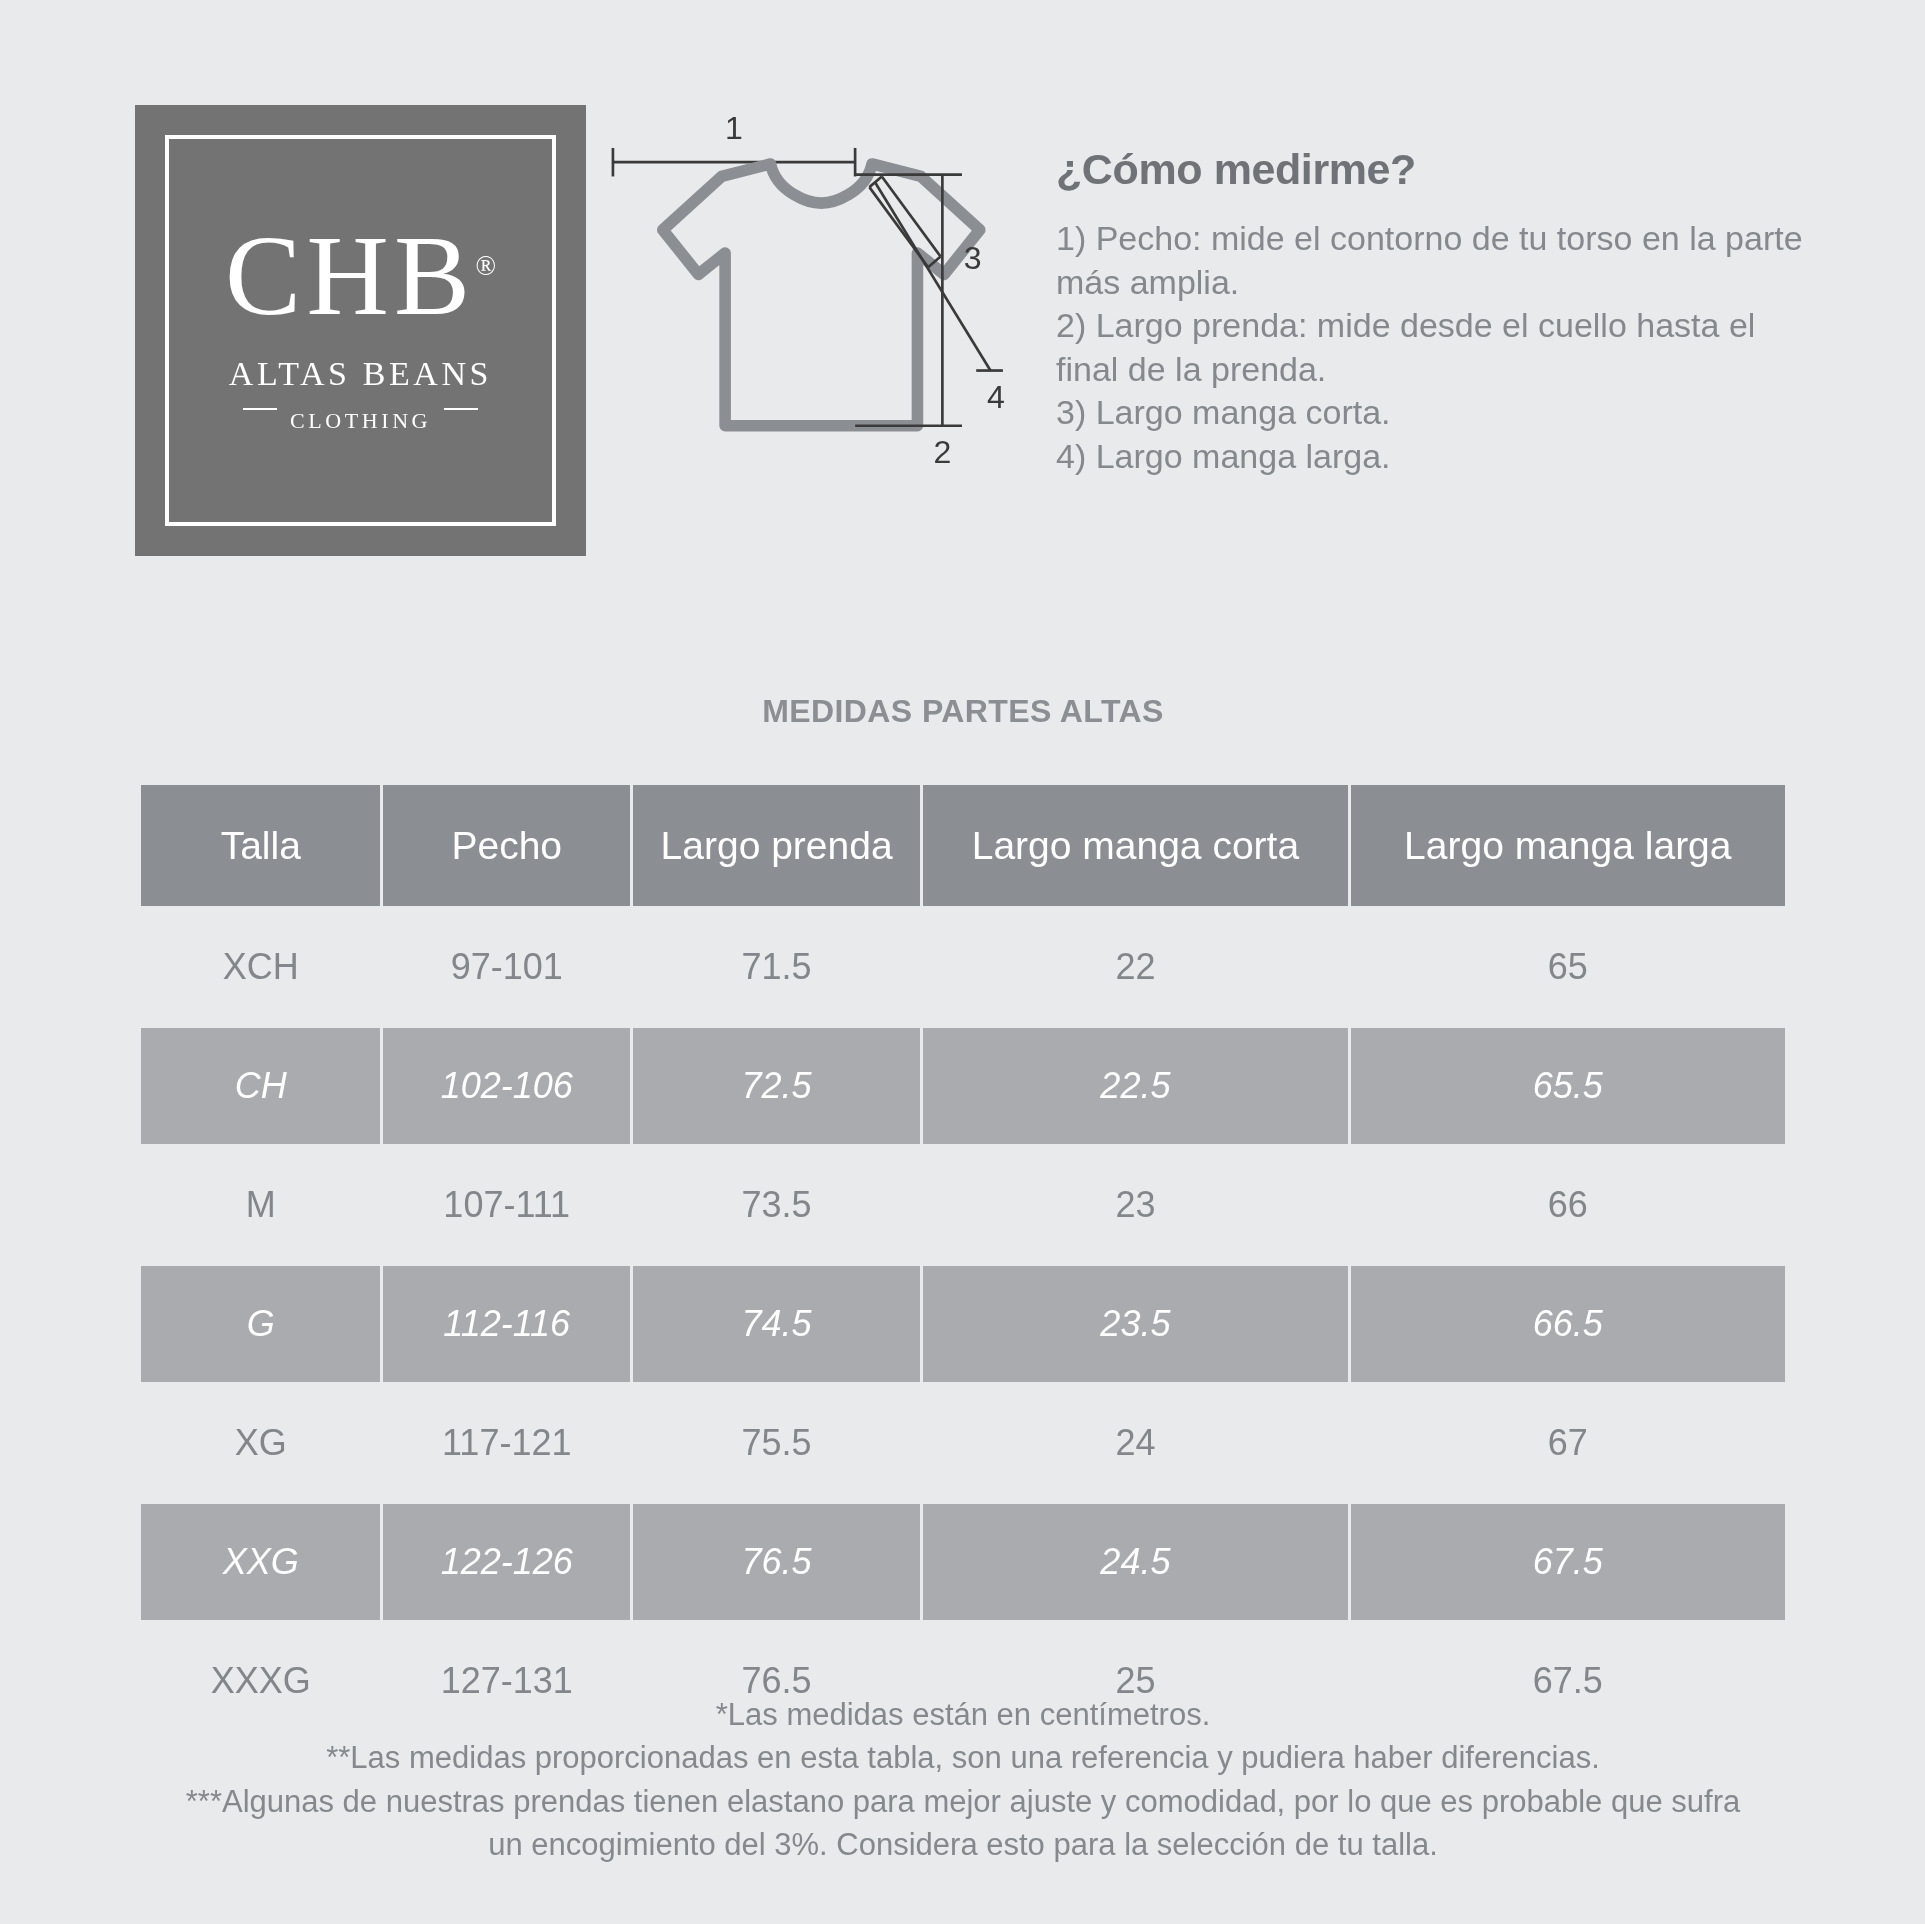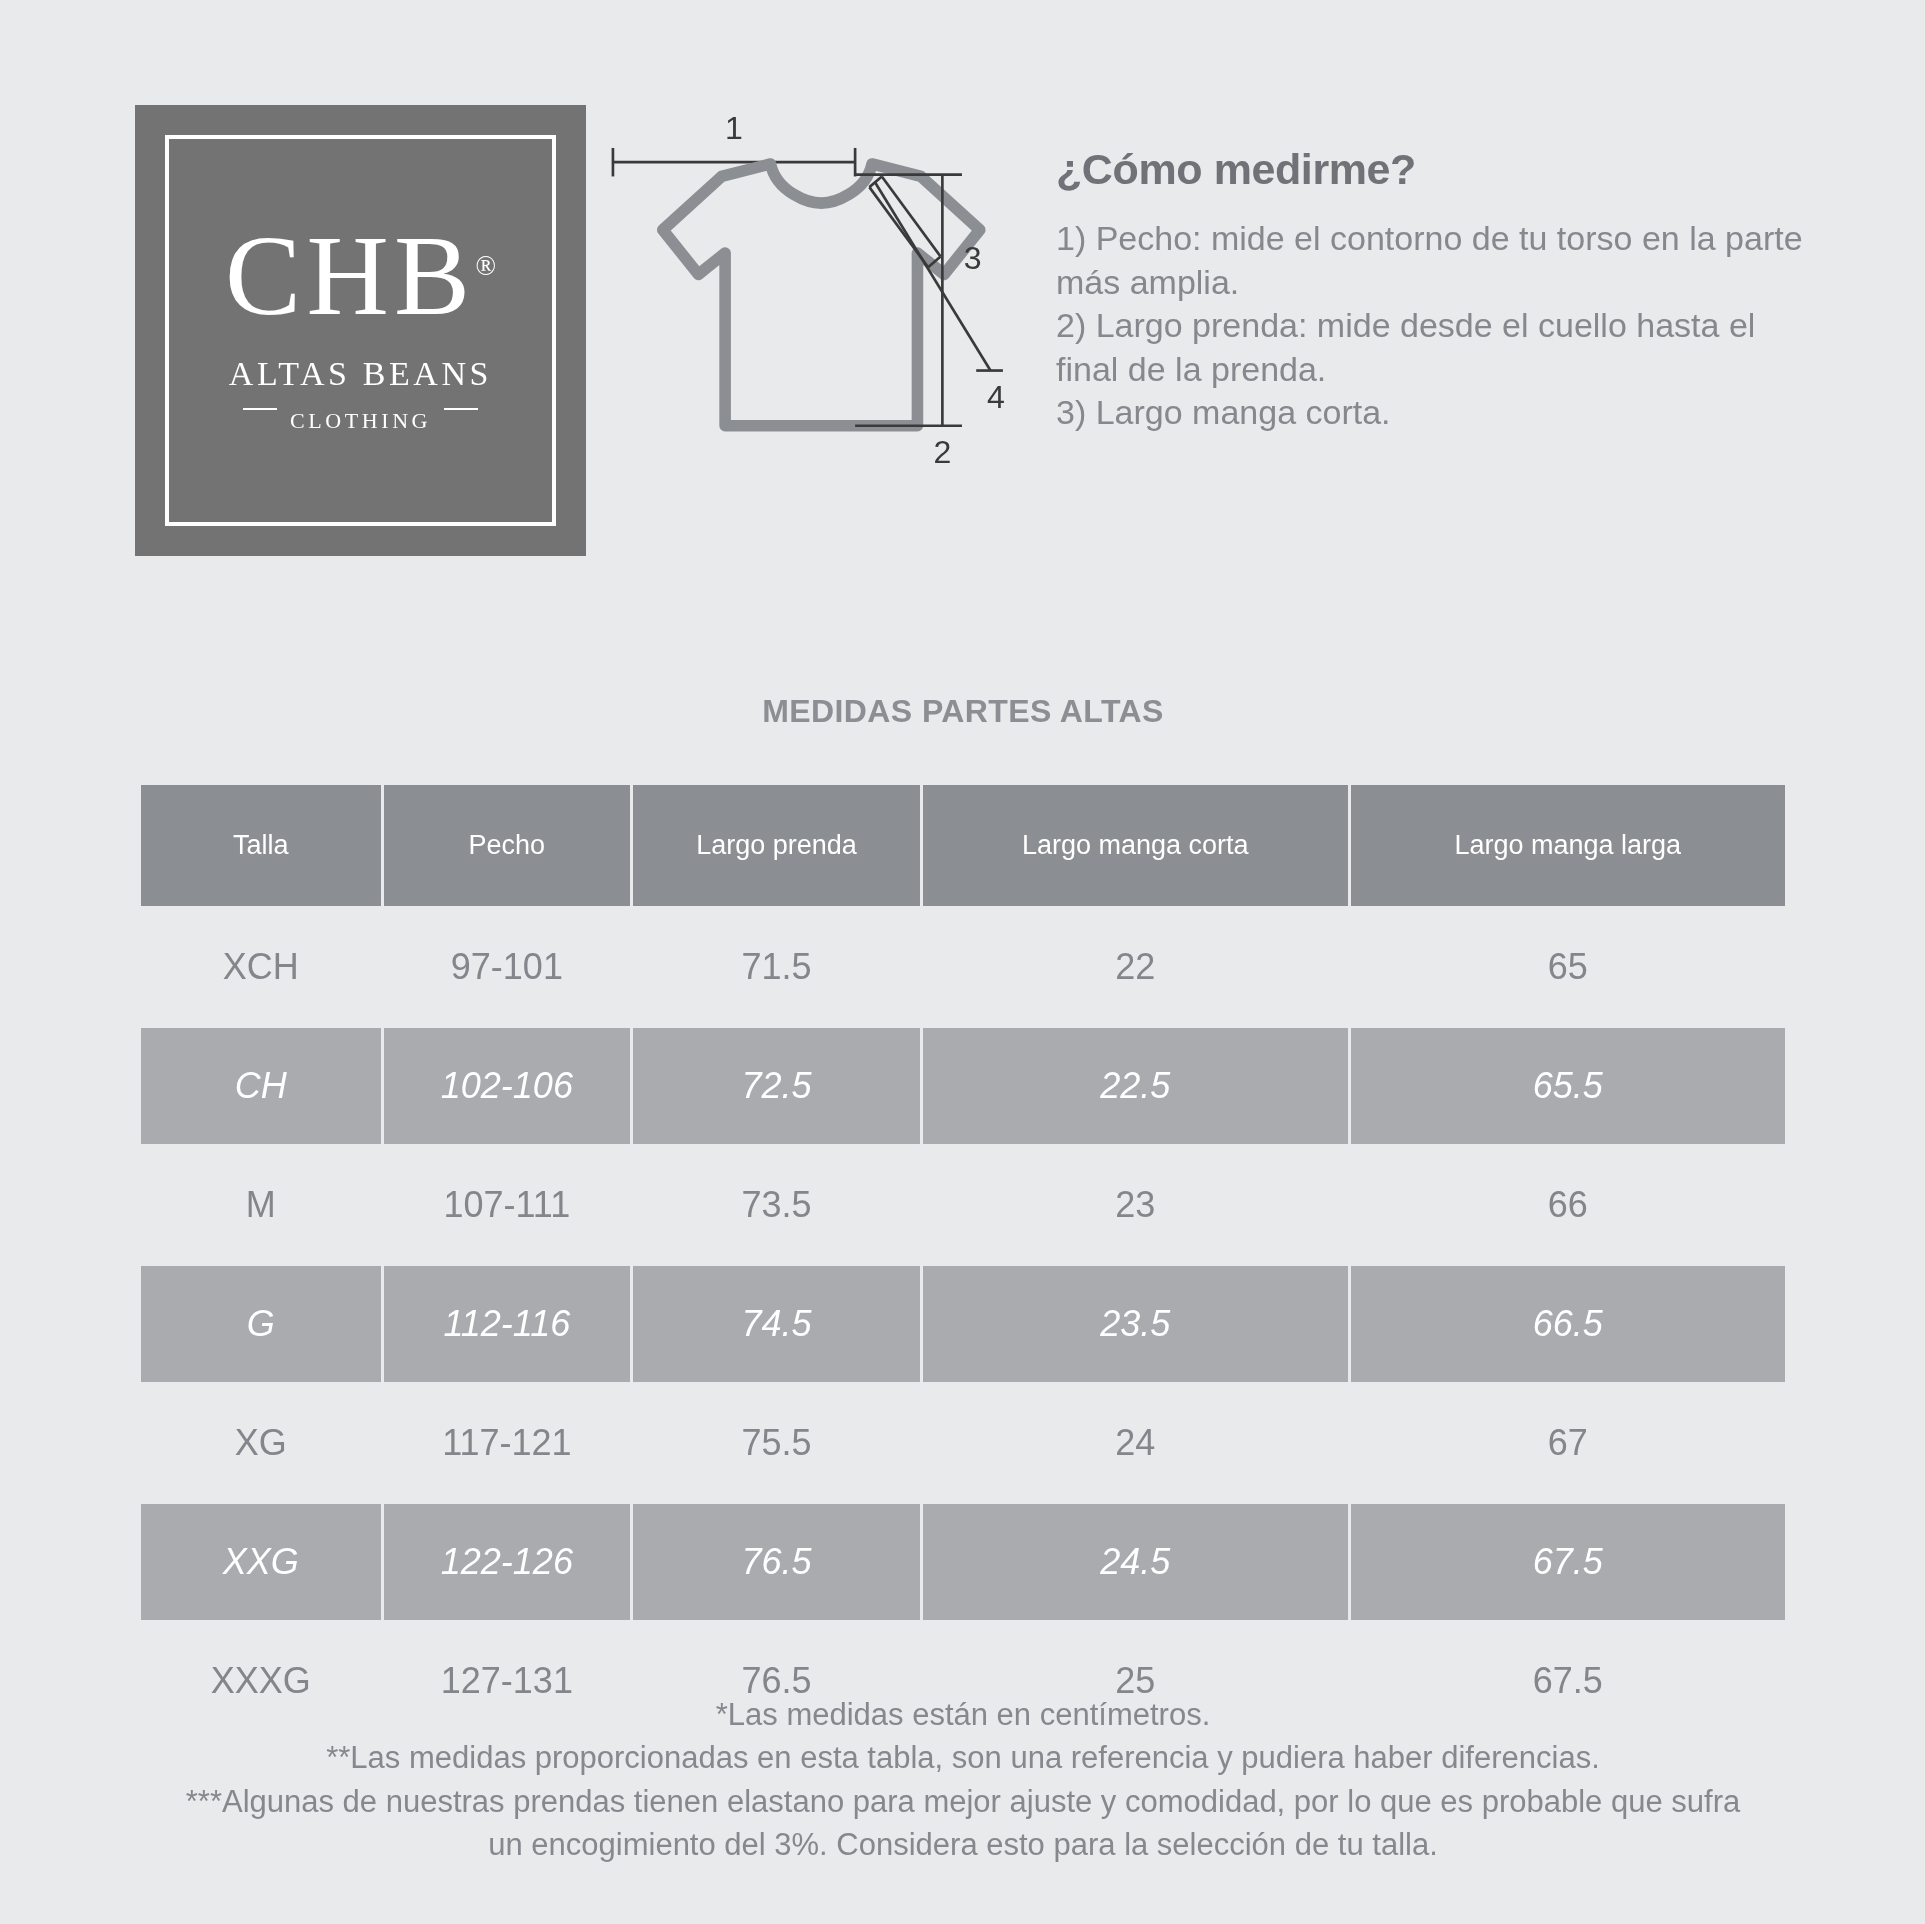--- a/index.html
+++ b/index.html
@@ -147,21 +147,21 @@
     top: 782px;
     left: 138px;
     width: 1650px;
     border-collapse: separate;
     border-spacing: 3.6px 3.6px;
   }
   table.sizes th {
     background: #8b8e93;
     color: #ffffff;
     font-weight: normal;
-    font-size: 27px;
+    font-size: 39px;
     height: 121px;
     padding: 0 9px;
     text-align: center;
     vertical-align: middle;
   }
   table.sizes td {
     font-size: 36px;
     height: 116px;
     text-align: center;
     vertical-align: middle;
@@ -241,20 +241,21 @@
         <line x1="436" y1="318" x2="466" y2="318" stroke="#3a3a3a" stroke-width="3"></line>
         <text x="458" y="360" font-size="36" fill="#3a3a3a" text-anchor="middle" font-family="Liberation Sans, sans-serif">4</text>
       </svg>
     </div>
 
     <div class="instructions">
       <div class="instr-title">¿Cómo medirme?</div>
       <div class="instr-line">1) Pecho: mide el contorno de tu torso en la parte más amplia.</div>
       <div class="instr-line">2) Largo prenda: mide desde el cuello hasta el final de la prenda.</div>
       <div class="instr-line">3) Largo manga corta.</div>
+      <div class="instr-line">4) Largo manga larga.</div>
     </div>
   </div>
 
   <div class="table-title">MEDIDAS PARTES ALTAS</div>
 
   <table class="sizes">
     <colgroup>
       <col class="c0">
         <col class="c1">
         <col class="c2">

